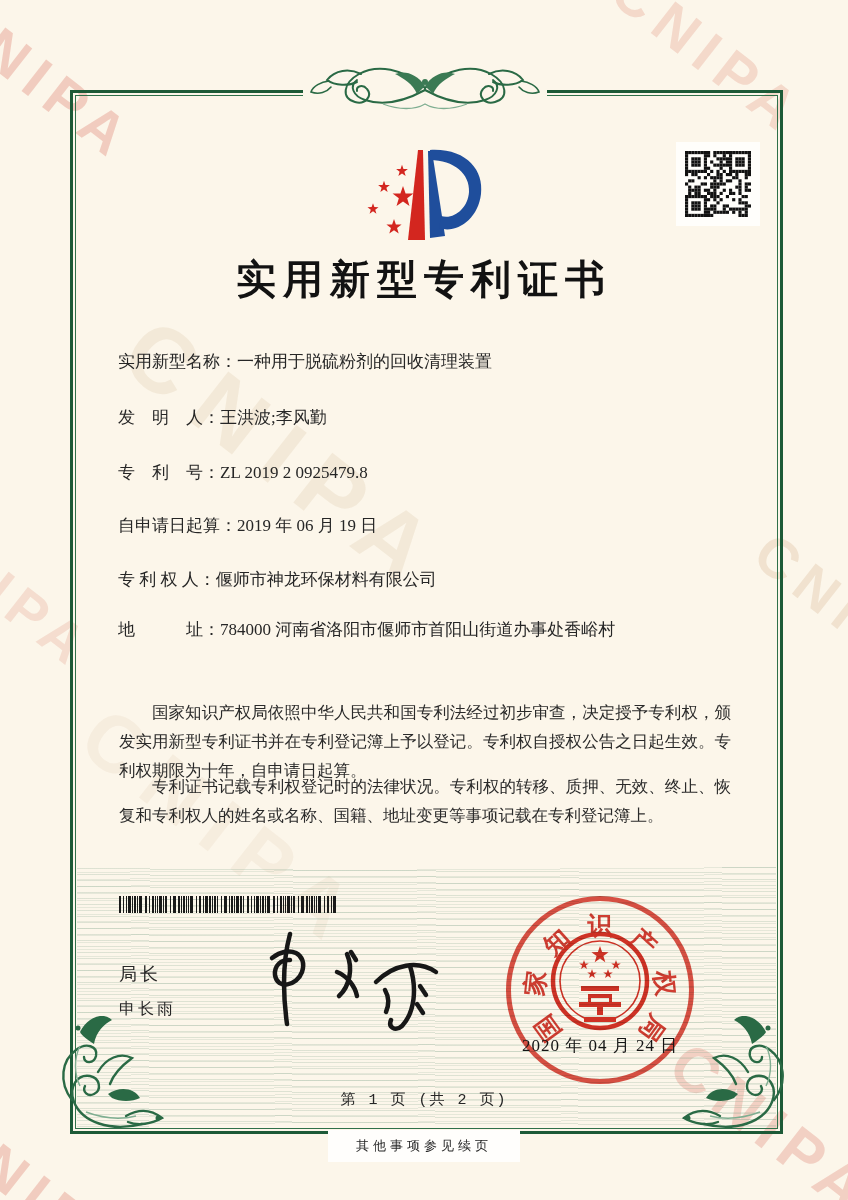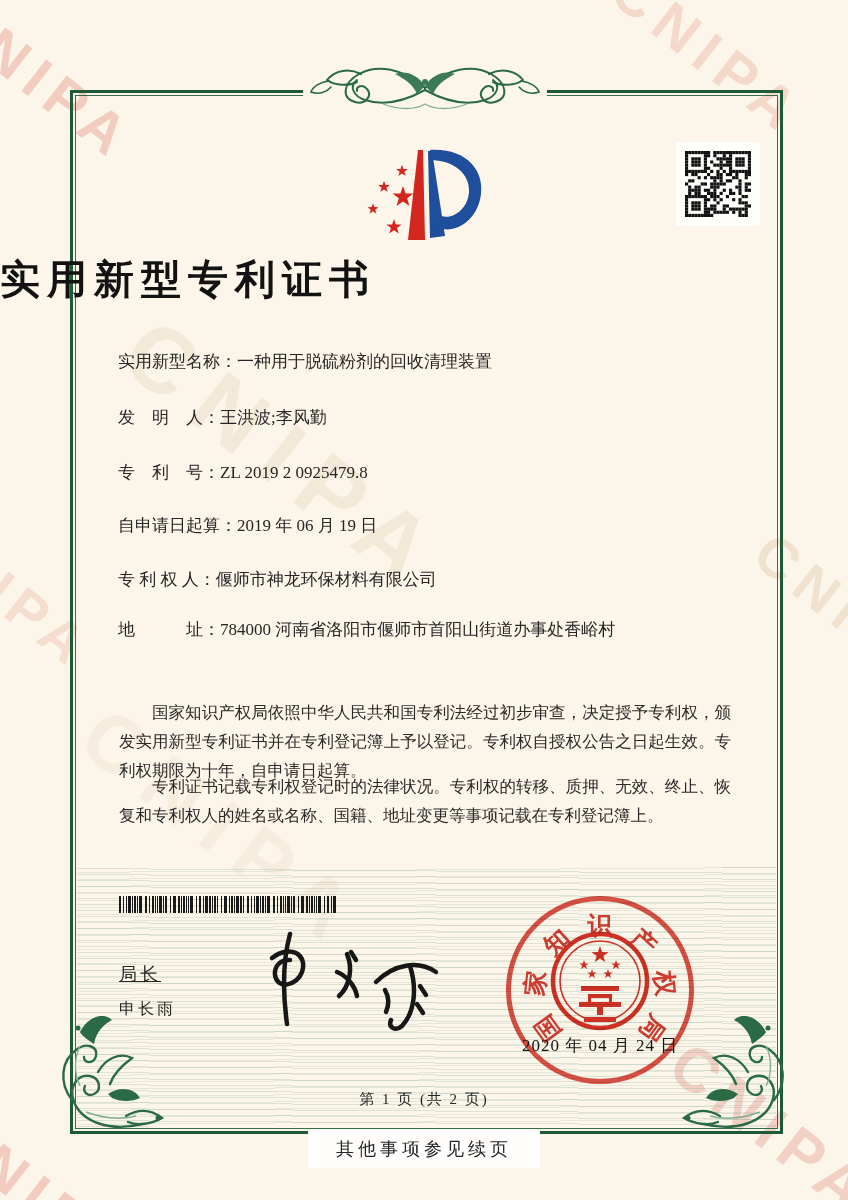--- a/index.html
+++ b/index.html
@@ -32,48 +32,48 @@
   .corner-flourish{position:absolute;width:132px;height:132px;z-index:2;}
   .cf-bl{left:50px;top:1002px;}
   .cf-br{left:664px;top:1002px;transform:scaleX(-1);}
 
   .content{position:absolute;inset:0;z-index:3;}
 
   .cert-no{position:absolute;left:104px;top:147px;font-size:19px;letter-spacing:3px;}
   .logo{position:absolute;left:366px;top:140px;width:120px;height:112px;}
   .qr-box{position:absolute;left:676px;top:142px;width:84px;height:84px;background:#fffefb;
           display:flex;align-items:center;justify-content:center;}
-  .doc-title{position:absolute;left:0;right:0;top:252px;text-align:left;
+  .doc-title{position:absolute;left:0;right:0;top:252px;text-align:center;
       font-size:40px;font-weight:600;letter-spacing:7px;color:#121212;}
 
   .row{position:absolute;left:118px;width:616px;font-size:17px;white-space:nowrap;}
   .flabel{display:inline-block;}
   .fvalue{display:inline-block;}
   .grant-no-pair{position:absolute;left:337px;top:0;}
 
   .body-par{position:absolute;left:119px;width:612px;font-size:16.5px;line-height:29px;
       text-align:justify;color:#2a2a2a;}
   .body-par p{margin:0;text-indent:2em;}
 
   .barcode{position:absolute;left:119px;top:896px;width:218px;height:17px;}
-  .sign-title{position:absolute;left:119px;top:962px;font-size:18px;letter-spacing:3px;text-decoration:underline;}
+  .sign-title{position:absolute;left:119px;top:962px;font-size:18px;letter-spacing:3px;}
   .sign-name{position:absolute;left:119px;top:999px;font-size:16px;letter-spacing:3px;}
   .signature{position:absolute;left:250px;top:928px;width:200px;height:112px;}
 
   .seal{position:absolute;left:506px;top:896px;width:178px;height:178px;border-radius:50%;
         border:5px solid rgba(208,40,28,0.85);opacity:0.95;mix-blend-mode:multiply;z-index:4;}
   .seal-char{position:absolute;left:50%;top:50%;font-size:25px;font-weight:700;
         color:rgba(205,35,24,0.92);font-family:"Liberation Serif","DejaVu Serif",serif;}
   .seal-emblem{position:absolute;left:37px;top:28px;}
   .seal-date{position:absolute;left:506px;top:1034px;width:188px;text-align:center;
         font-size:17px;letter-spacing:1px;color:#141414;z-index:5;}
 
-  .page-info{position:absolute;left:0;right:0;top:1090px;text-align:center;font-size:15px;letter-spacing:2px;}
+  .page-info{position:absolute;left:0;right:0;top:1090px;text-align:center;font-size:15px;letter-spacing:2px;font-family:Liberation Mono, monospace;}
   .cont-note{position:absolute;left:0;right:0;top:1130px;text-align:center;}
-  .cont-note span{display:inline-block;background:#fffefc;padding:7px 28px;font-size:18px;letter-spacing:4px;}
+  .cont-note span{display:inline-block;background:#fffefc;padding:7px 28px;font-size:13px;letter-spacing:4px;}
 </style>
 </head>
 <body>
 
 <div class="page">
 
   <div class="wm wm1">CNIPA</div>
   <div class="wm wm2">CNIPA</div>
   <div class="wm wm3">CNIPA</div>
   <div class="wm wm4">CNIPA</div>

